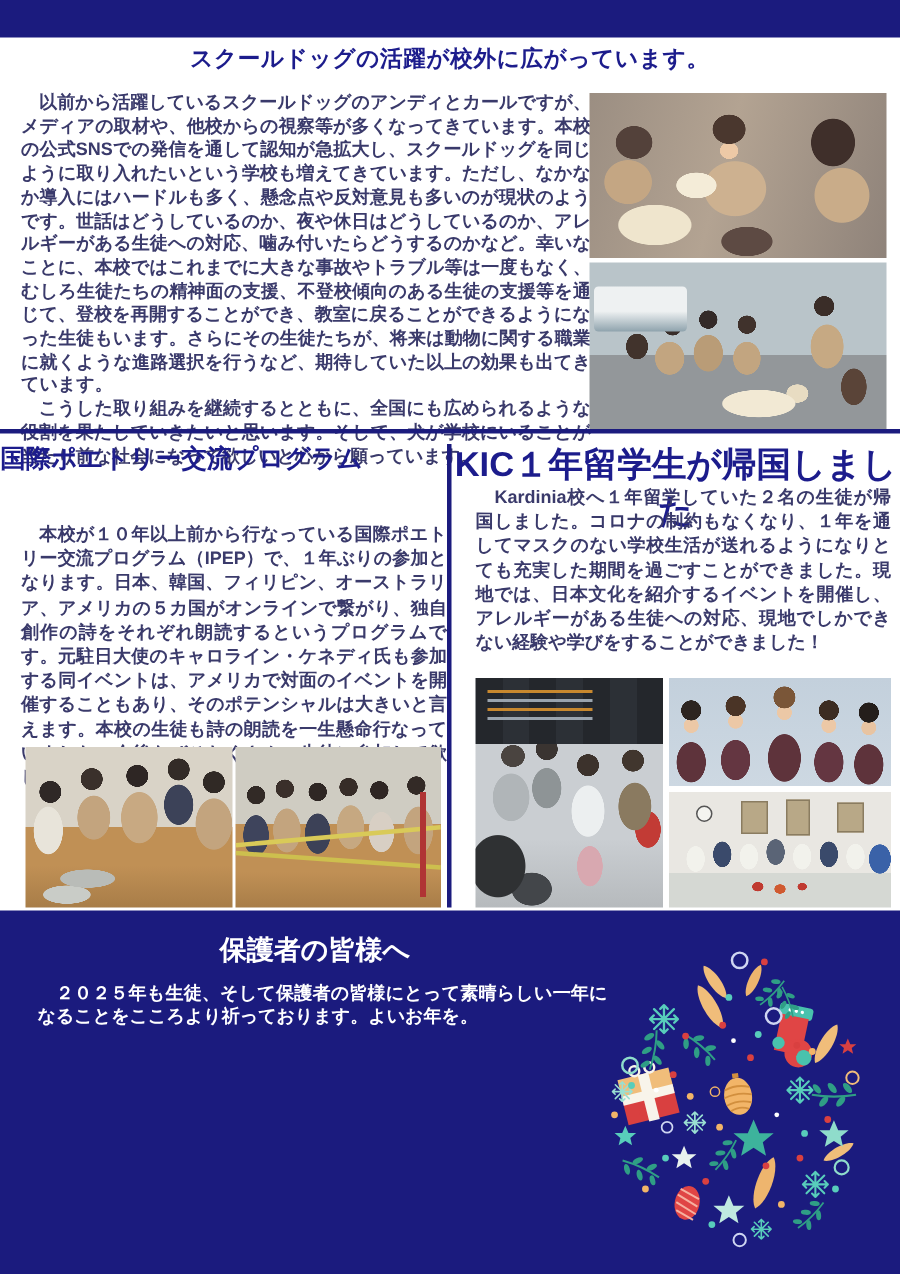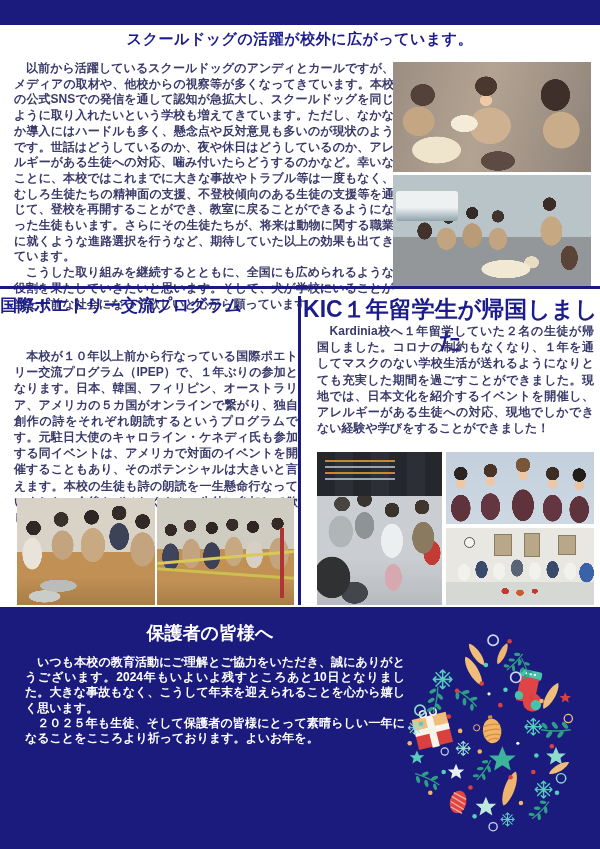--- a/index.html
+++ b/index.html
@@ -188,21 +188,20 @@
 <div class="abs ph ph-class">
   <div class="frame f1"></div>
   <div class="frame f2"></div>
   <div class="frame f3"></div>
   <div class="abs clock"></div>
 </div>
 
 <div class="abs bottomband"></div>
 <div class="abs h-close">保護者の皆様へ</div>
 <div class="abs body-txt closing">
-  <p>　いつも本校の教育活動にご理解とご協力をいただき、誠にありがとうございます。2024年もいよいよ残すところあと10日となりました。大きな事故もなく、こうして年末を迎えられることを心から嬉しく思います。</p>
   <p>　２０２５年も生徒、そして保護者の皆様にとって素晴らしい一年になることをこころより祈っております。よいお年を。</p>
 </div>
 
 <svg class="abs" style="left:386px;top:632px;" width="206" height="206" viewBox="0 0 200 200">
   <defs>
     <path id="star" d="M0,-10 L2.9,-3.2 10,-3.2 4.6,1.3 6.2,8.1 0,4.1 -6.2,8.1 -4.6,1.3 -10,-3.2 -2.9,-3.2 Z"></path>
     <g id="flake" fill="none" stroke-linecap="round" stroke-width="1.5">
       <path d="M0,-9 V9 M-9,0 H9 M-6.4,-6.4 L6.4,6.4 M-6.4,6.4 L6.4,-6.4 M0,-9 l-2.4,2.4 M0,-9 l2.4,2.4 M0,9 l-2.4,-2.4 M0,9 l2.4,-2.4 M-9,0 l2.4,-2.4 M-9,0 l2.4,2.4 M9,0 l-2.4,-2.4 M9,0 l-2.4,2.4"></path>
     </g>
     <path id="leaf" d="M0,-16 C6,-10 6,10 0,16 C-6,10 -6,-10 0,-16 Z"></path>

